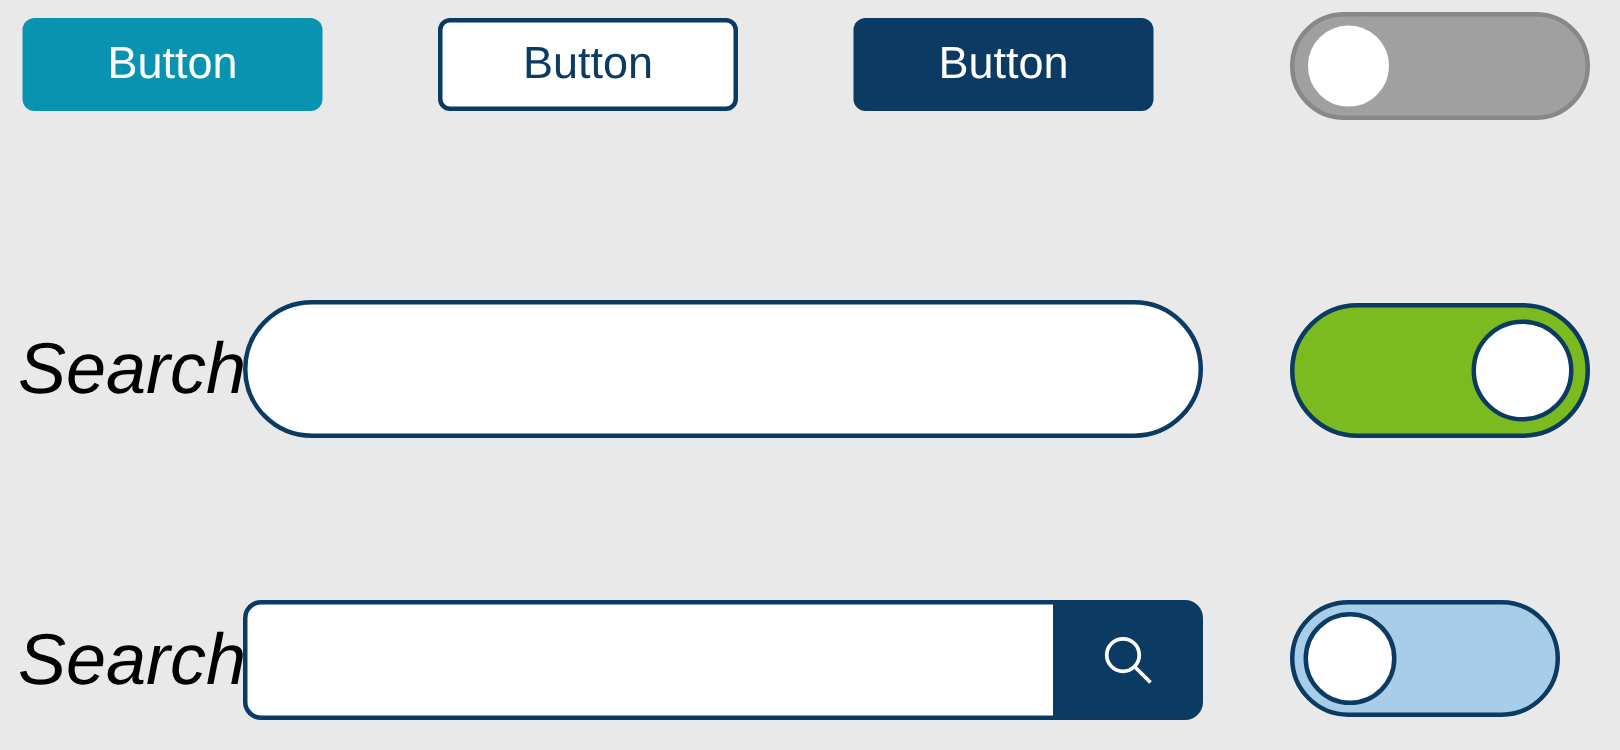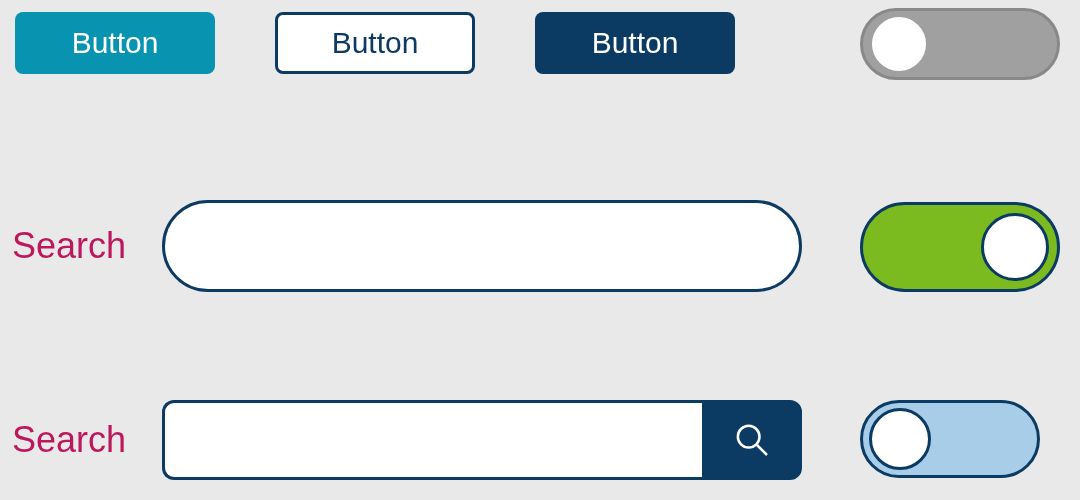--- a/index.html
+++ b/index.html
@@ -10,21 +10,21 @@
       font-family: 'Segoe UI', Arial, sans-serif;
       position: relative;
     }
 
     
     .button-row {
       position: absolute;
       top: 12px;
       left: 15px;
       display: flex;
-      gap: 60px;
+      gap: 77px;
       align-items: center;
     }
     .btn {
       width: 200px;
       height: 62px;
       border-radius: 8px;
       font-size: 30px;
       display: flex;
       align-items: center;
       justify-content: center;
@@ -91,23 +91,24 @@
     }
 
     
     .search-row {
       position: absolute;
       left: 12px;
       display: flex;
       align-items: center;
     }
     .search-label {
-      font-size: 36px;
-      color: #be185d;
+      font-size: 48px;
+      color: #000000;
       width: 150px;
+      font-style: italic;
     }
     .search-row-1 { top: 200px; }
     .search-pill {
       width: 640px;
       height: 92px;
       background: #fff;
       border: 3px solid #0b3a63;
       border-radius: 60px;
       font-size: 28px;
       padding: 0 30px;

